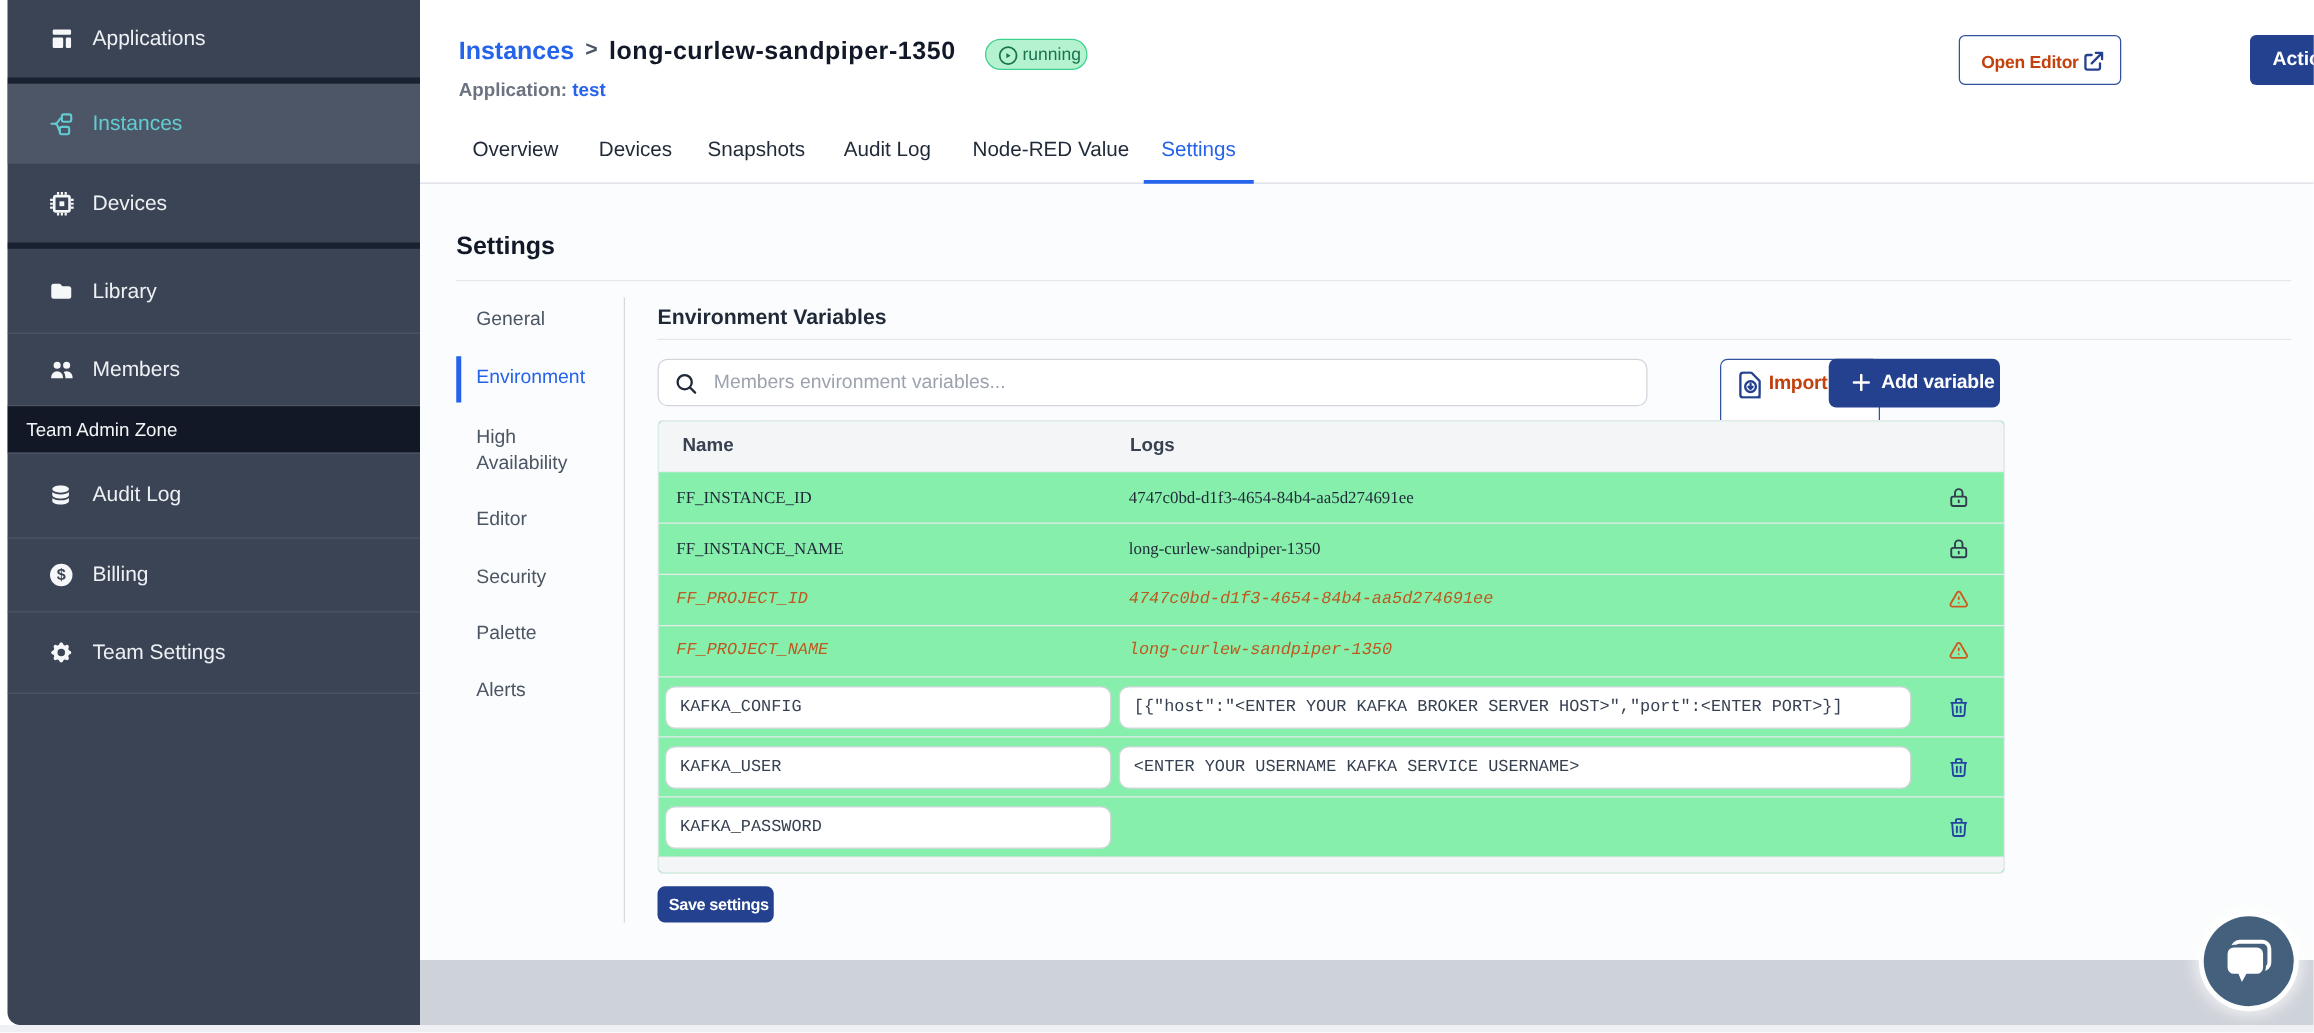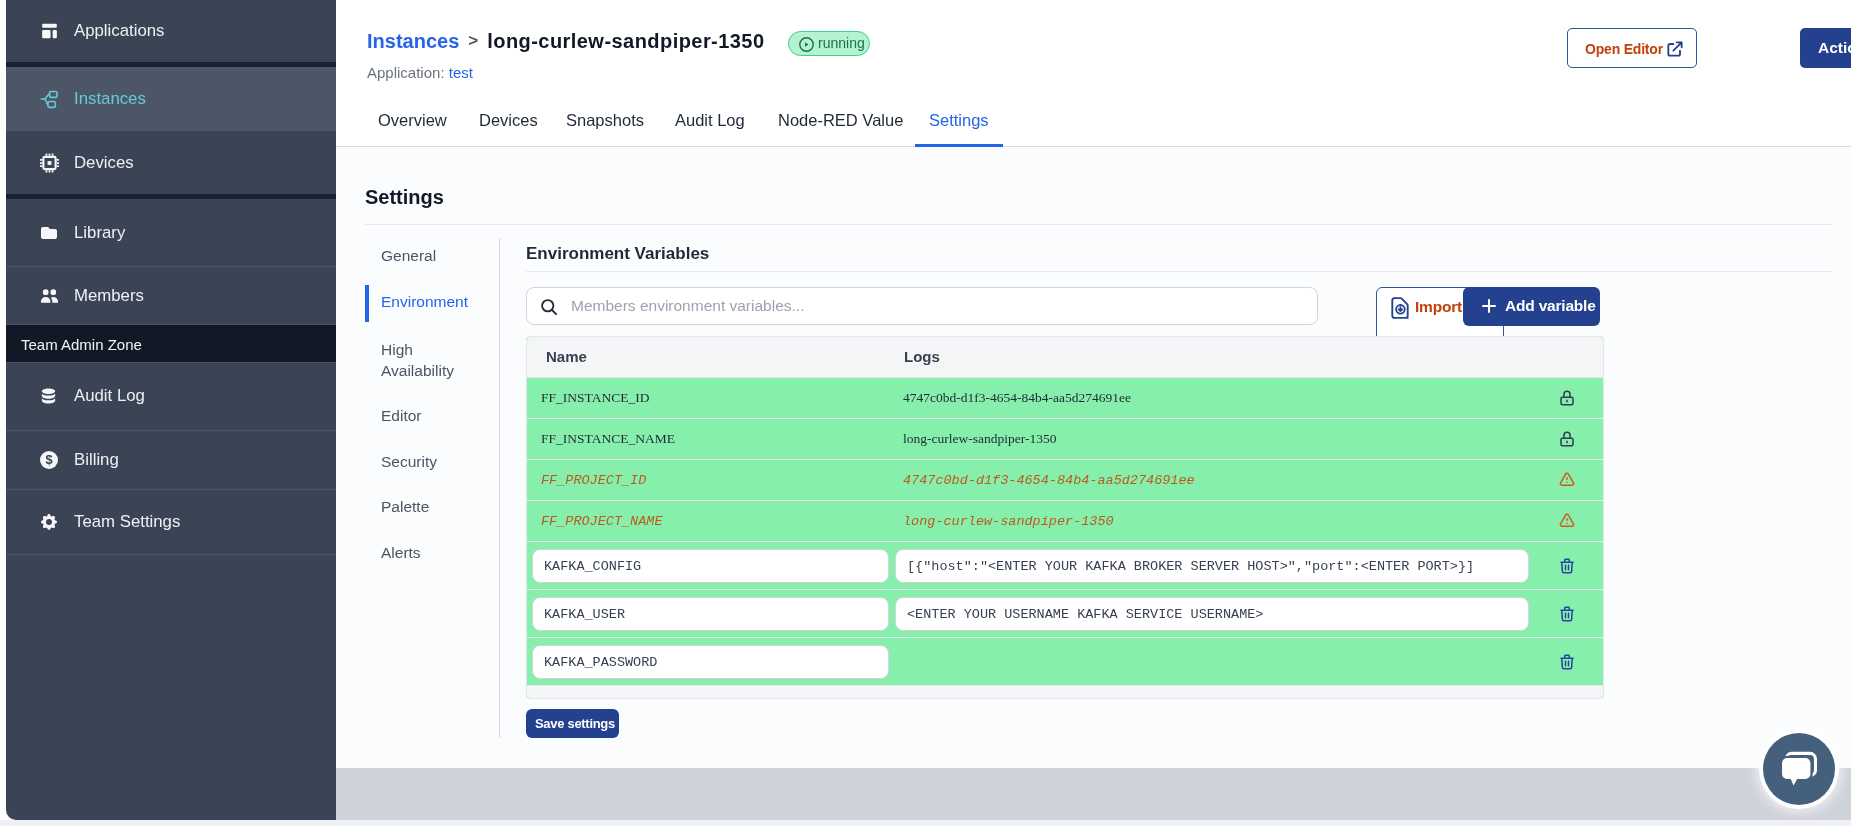--- a/index.html
+++ b/index.html
@@ -13,21 +13,21 @@
   .navitem .lbl { position:absolute; left:68px; top:50%; transform:translateY(-50%); }
   .navitem svg { position:absolute; left:33px; top:50%; transform:translateY(-50%); }
   .sep-dark { position:absolute; left:0; width:330px; background:#1a2130; }
   .sep-light { position:absolute; left:0; width:330px; height:1px; background:#4d5564; }
   #taz { position:absolute; left:0; top:325px; width:330px; height:37px; background:#131827; color:#f2f4f6; font-size:15px; }
   #taz span { position:absolute; left:15px; top:50%; transform:translateY(-50%); }
   
   #crumbs { left:367px; top:30px; font-size:20px; font-weight:bold; color:#111827; }
   #crumbs .link { color:#2563eb; }
   #crumbs .chev { color:#4b5563; font-weight:600; font-size:17px; padding:0 9px; position:relative; top:-2px;}
-  #appline { left:367px; top:64px; font-size:15px; color:#6b7280; }
+  #appline { left:367px; top:64px; font-size:15px; color:#6b7280;font-weight:bold; }
   #appline a { color:#2563eb; text-decoration:none; }
   #runpill { left:788px; top:31px; width:82px; height:25px; background:#b5f2cf; border:1px solid #3ed18e; border-radius:13px; color:#19734f; font-size:14px; }
   #runpill svg { position:absolute; left:9px; top:4px; }
   #runpill span { position:absolute; left:29px; top:3px; }
   .btn-outline { border:1px solid #32519f; background:#fff; border-radius:5px; color:#c2410c; font-weight:bold; font-size:15.5px; }
   .btn-fill { background:#24418f; border-radius:5px; color:#fff; font-weight:bold; font-size:15.5px; }
   #openEditor { left:1567px; top:28px; width:130px; height:40px; }
   #openEditor span { position:absolute; left:17px; top:12px; font-size:14px; letter-spacing:-0.2px; }
   #openEditor svg { position:absolute; right:11px; top:10px; }
   #actions { left:1800px; top:28px; width:116px; height:40px;padding-left:28px; }

